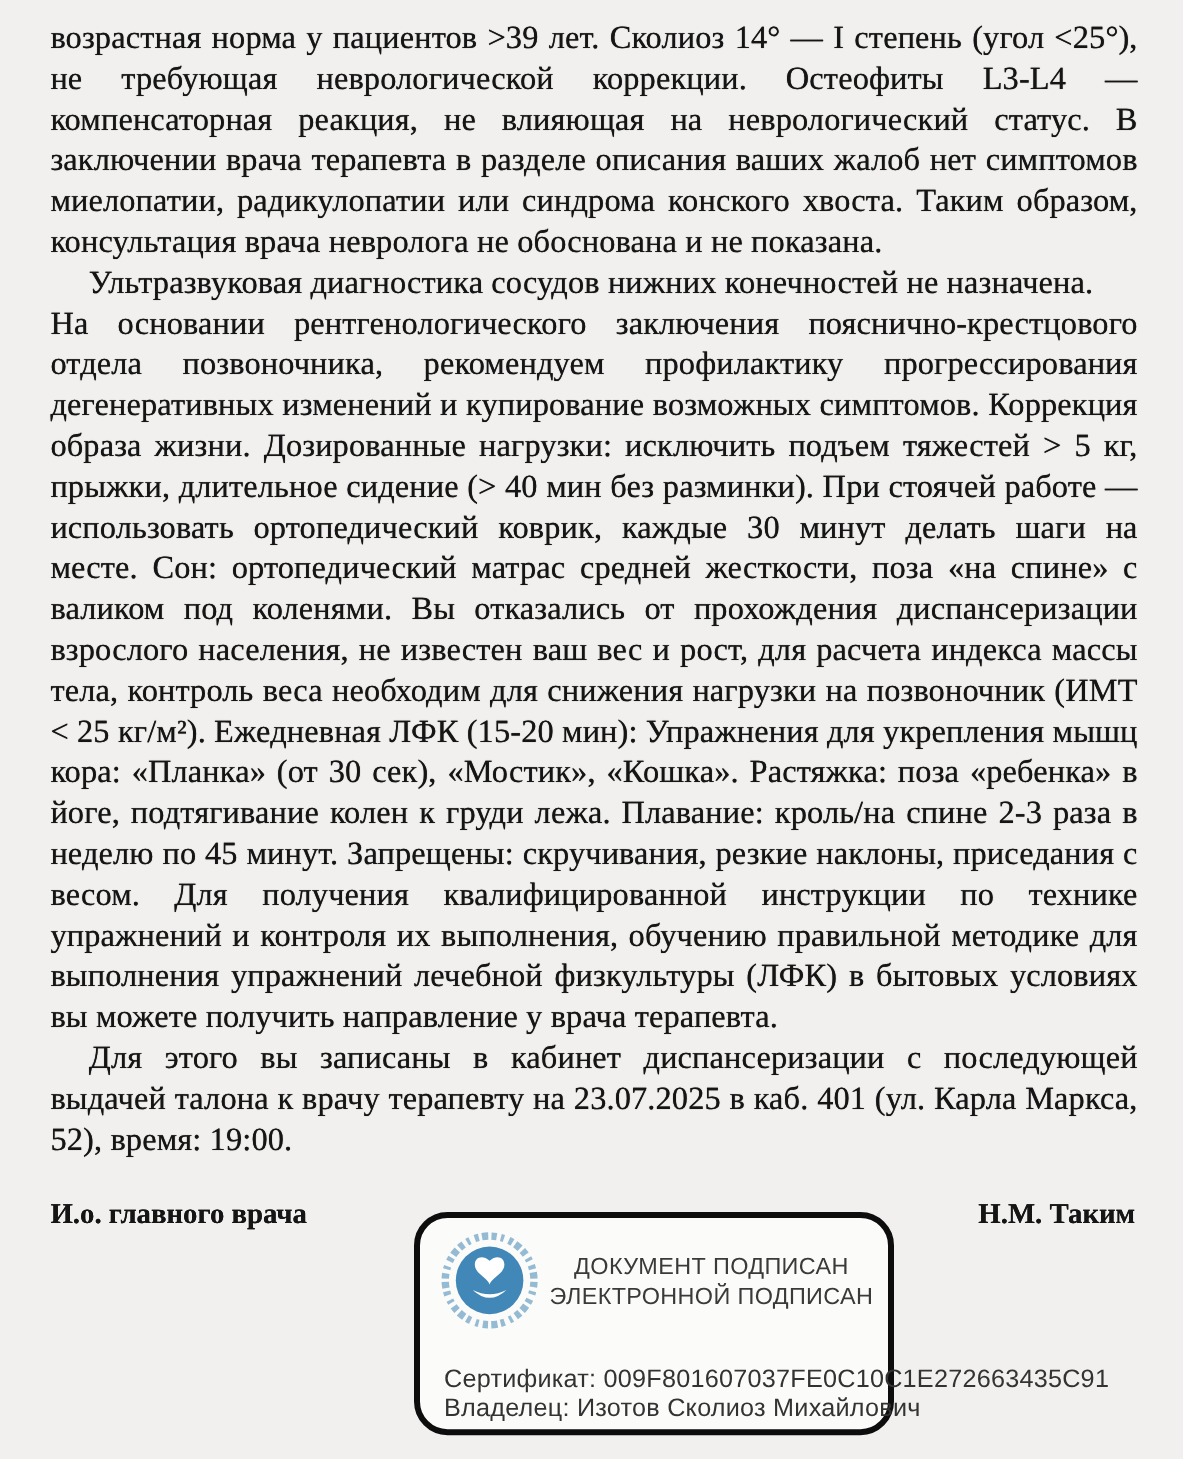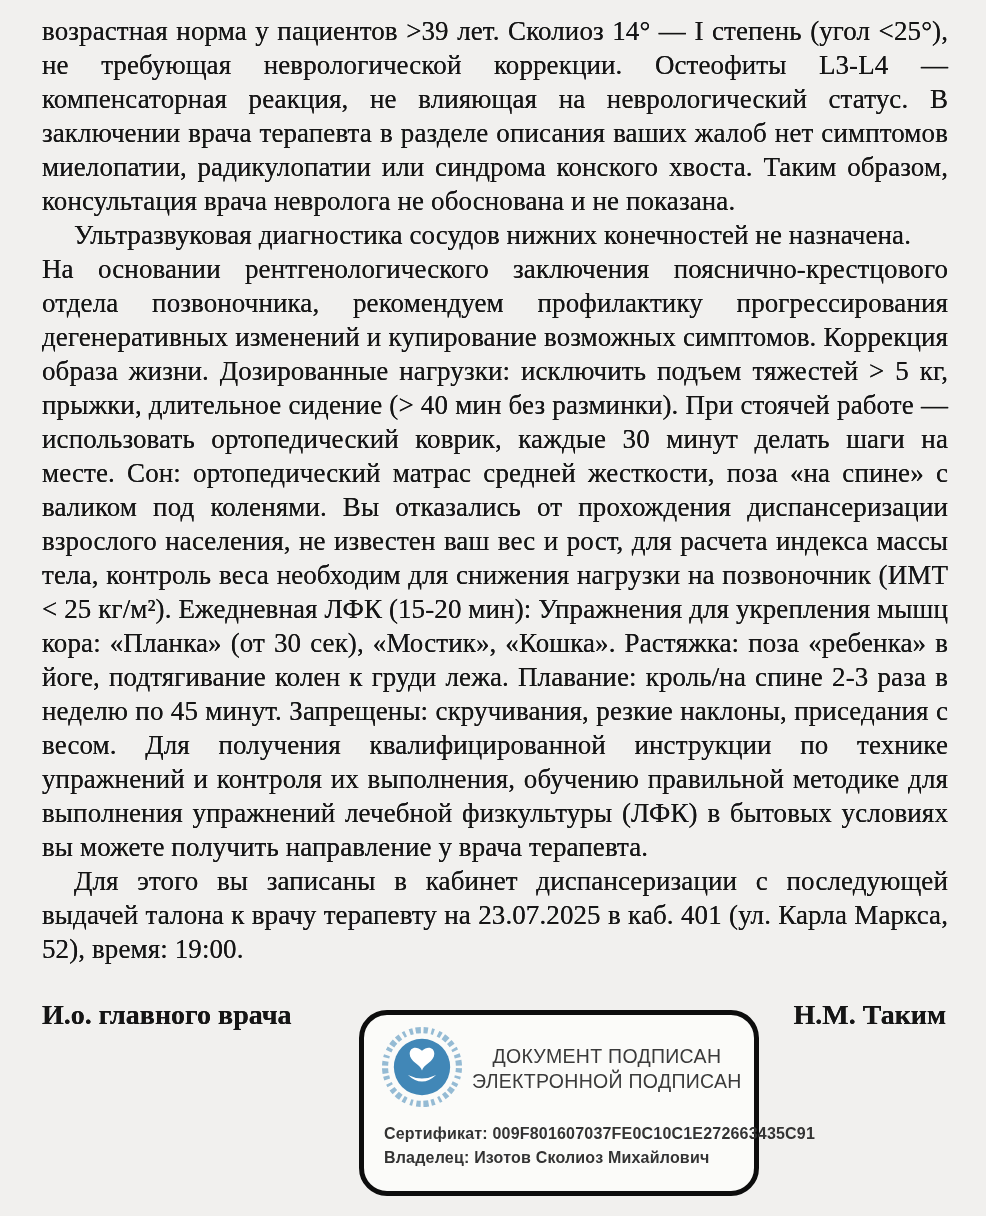--- a/index.html
+++ b/index.html
@@ -30,28 +30,28 @@
   }
   .para.indent { text-indent: 32px; }
 
   .sign-row {
     position: absolute;
     left: 42px;
     right: 40px;
     top: 999px;
     display: flex;
     justify-content: space-between;
-    font-size: 28px;
+    font-size: 24px;
     font-weight: bold;
     text-shadow: 0 0 0.5px #111;
   }
 
   .stamp {
     position: absolute;
-    left: 359px;
+    left: 345px;
     top: 1010px;
     width: 400px;
     height: 186px;
     box-sizing: border-box;
     border: 5px solid #0d0d0d;
     border-radius: 28px;
     background: #fbfbf9;
     padding: 8px 16px 0 14px;
     font-family: "Liberation Sans", sans-serif;
   }
@@ -65,28 +65,27 @@
   .stamp-title {
     flex: 1 1 auto;
     text-align: center;
     font-size: 19.5px;
     line-height: 25px;
     color: #3a3a3a;
     letter-spacing: 0.3px;
     white-space: nowrap;
   }
   .stamp-details {
-    margin-top: 7px;
+    margin-top: 23px;
     margin-left: 6px;
-    font-size: 16px;
+    font-size: 21px;
     line-height: 23.5px;
     color: #333;
     letter-spacing: 0.2px;
     white-space: nowrap;
-    font-weight: bold;
   }
 </style>
 </head>
 <body>
 
 <div class="page">
 
   <div class="text-block">
     <p class="para">возрастная норма у пациентов &gt;39 лет. Сколиоз 14° — I степень (угол &lt;25°), не требующая неврологической коррекции. Остеофиты L3-L4 — компенсаторная реакция, не влияющая на неврологический статус. В заключении врача терапевта в разделе описания ваших жалоб нет симптомов миелопатии, радикулопатии или синдрома конского хвоста. Таким образом, консультация врача невролога не обоснована и не показана.</p>
     <p class="para indent">Ультразвуковая диагностика сосудов нижних конечностей не назначена.</p>

